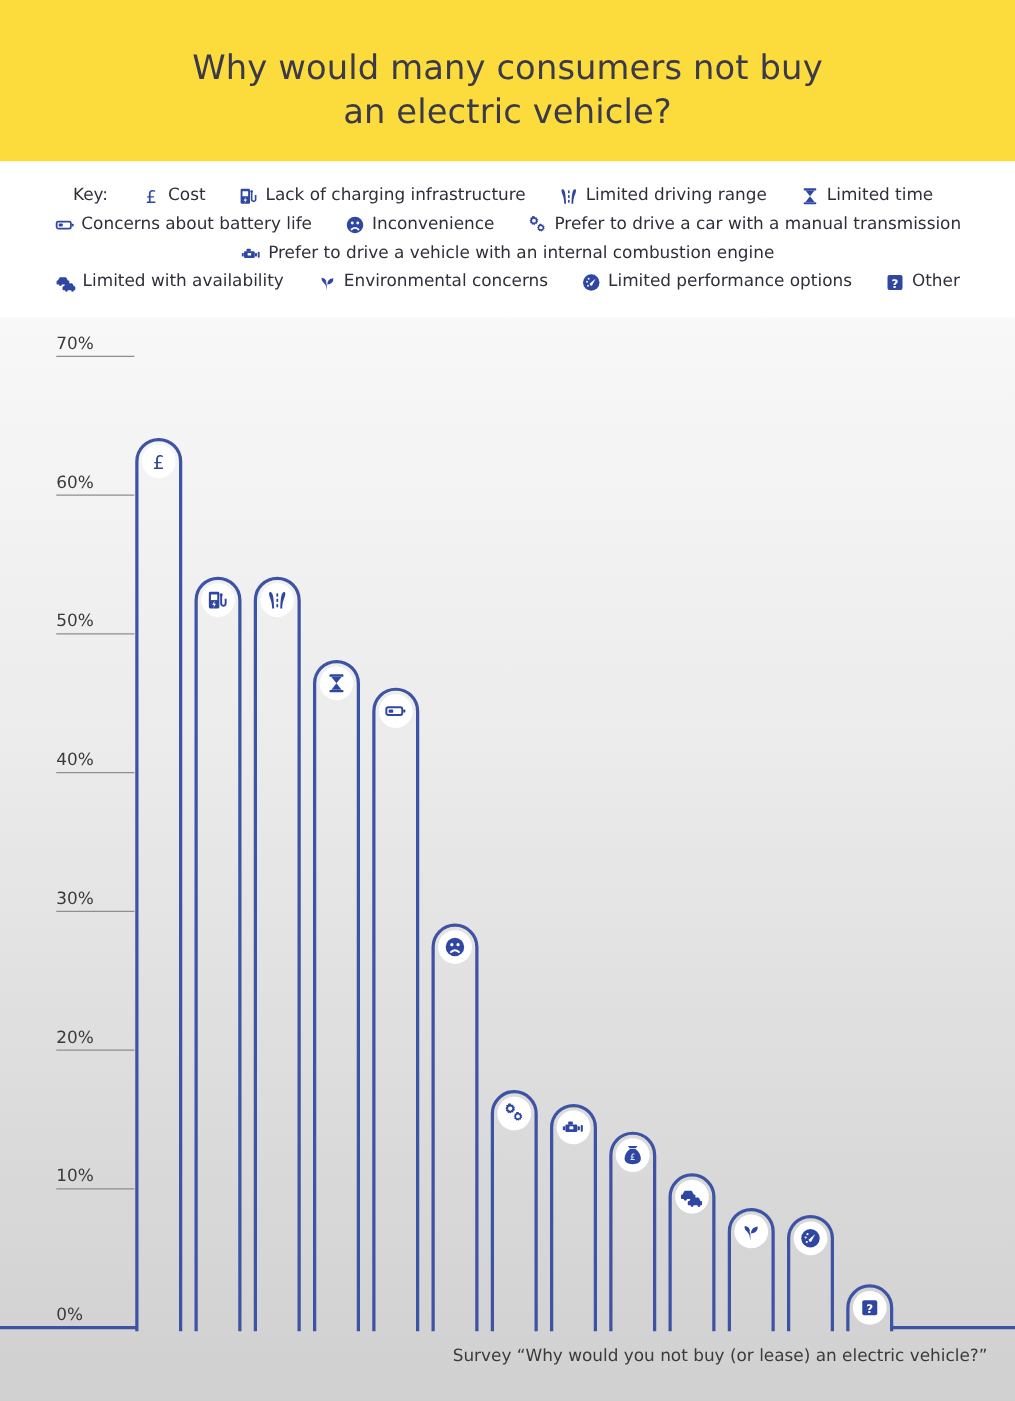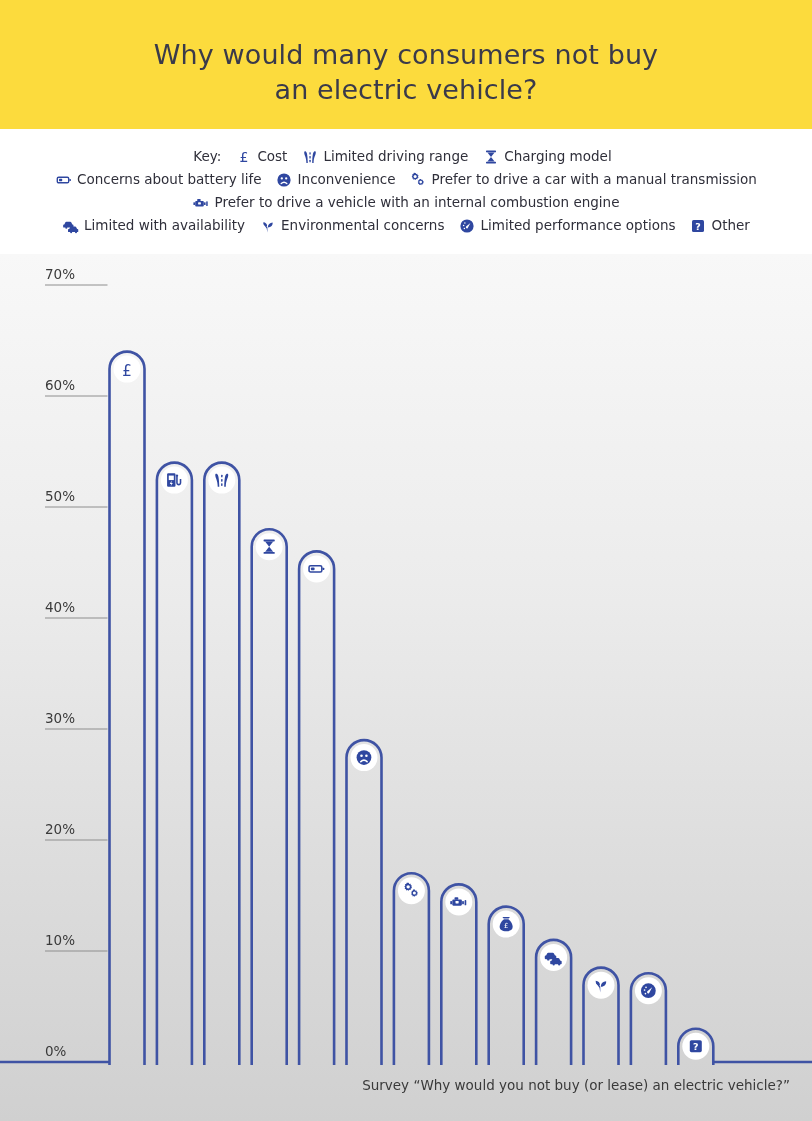--- a/index.html
+++ b/index.html
@@ -47,21 +47,21 @@
     width: 812px;
     height: 125px;
     background: #ffffff;
     padding-top: 16px;
   }
   .key-row {
     display: flex;
     flex-wrap: nowrap;
     justify-content: center;
     align-items: center;
-    gap: 0px;
+    gap: 12px;
     line-height: 23px;
     white-space: nowrap;
   }
   .key-lead {
     font-size: 13.5px;
     color: #2f2f3a;
     margin-right: 7px;
     font-family: "DejaVu Sans", sans-serif;
   }
   .key-entry {
@@ -142,39 +142,51 @@
         <span class="kicon">
           <svg width="16" height="16" viewBox="0 0 16 16">
               <text x="8" y="13" text-anchor="middle" font-size="14" font-family="DejaVu Sans, sans-serif" fill="currentColor">£</text>
             </svg>
         </span>
         <span class="klabel">Cost</span>
       </span>
       <span class="key-entry">
         <span class="kicon">
           <svg width="16" height="16" viewBox="0 0 16 16" fill="currentColor">
+              <rect x="1.5" y="2" width="7.5" height="12" rx="1"></rect>
+              <rect x="3" y="4" width="4.5" height="4" fill="#fff"></rect>
+              <path d="M5.6 8.5 L3.9 11.5 H5.3 L4.6 13.8 L6.6 10.6 H5.3 Z" fill="#fff"></path>
+              <path d="M10.3 5 v5.5 a1.6 1.6 0 0 0 1.6 1.6 a1.6 1.6 0 0 0 1.6 -1.6 V7" stroke="currentColor" stroke-width="1.3" fill="none"></path>
+              <circle cx="10.3" cy="4.2" r="1.1"></circle>
+            </svg>
+        </span>
+        <span class="klabel">Lack of charging infrastructure</span>
+      </span>
+      <span class="key-entry">
+        <span class="kicon">
+          <svg width="16" height="16" viewBox="0 0 16 16" fill="currentColor">
               <path d="M4.4 14 C4.4 8 2.2 6 2.2 3.4 C2.2 2.4 3 2 3.8 2.6 C4.9 3.4 5.6 6 5.8 14 Z"></path>
               <path d="M11.6 14 C11.6 8 13.8 6 13.8 3.4 C13.8 2.4 13 2 12.2 2.6 C11.1 3.4 10.4 6 10.2 14 Z"></path>
               <rect x="7.4" y="3.2" width="1.3" height="2.4" rx="0.5"></rect>
               <rect x="7.4" y="7" width="1.3" height="2.4" rx="0.5"></rect>
               <rect x="7.4" y="10.8" width="1.3" height="2.4" rx="0.5"></rect>
             </svg>
         </span>
         <span class="klabel">Limited driving range</span>
       </span>
       <span class="key-entry">
         <span class="kicon">
           <svg width="16" height="16" viewBox="0 0 16 16" fill="currentColor">
               <rect x="3" y="1.6" width="10" height="1.7" rx="0.6"></rect>
               <rect x="3" y="12.7" width="10" height="1.7" rx="0.6"></rect>
               <path d="M4.4 3.4 h7.2 L8 8 Z"></path>
               <path d="M4.4 12.6 h7.2 L8 8 Z"></path>
             </svg>
         </span>
-        <span class="klabel">Charging model</span>
+        <span class="klabel">Limited time</span>
       </span>
     </div>
 
     <div class="key-row">
       <span class="key-entry">
         <span class="kicon">
           <svg width="16" height="16" viewBox="0 0 16 16" fill="none">
               <rect x="1.3" y="5.2" width="11.4" height="5.6" rx="1.4" stroke="currentColor" stroke-width="1.4"></rect>
               <rect x="13.4" y="6.9" width="1.5" height="2.2" rx="0.5" fill="currentColor"></rect>
               <rect x="3" y="6.8" width="3.2" height="2.4" rx="0.6" fill="currentColor"></rect>

